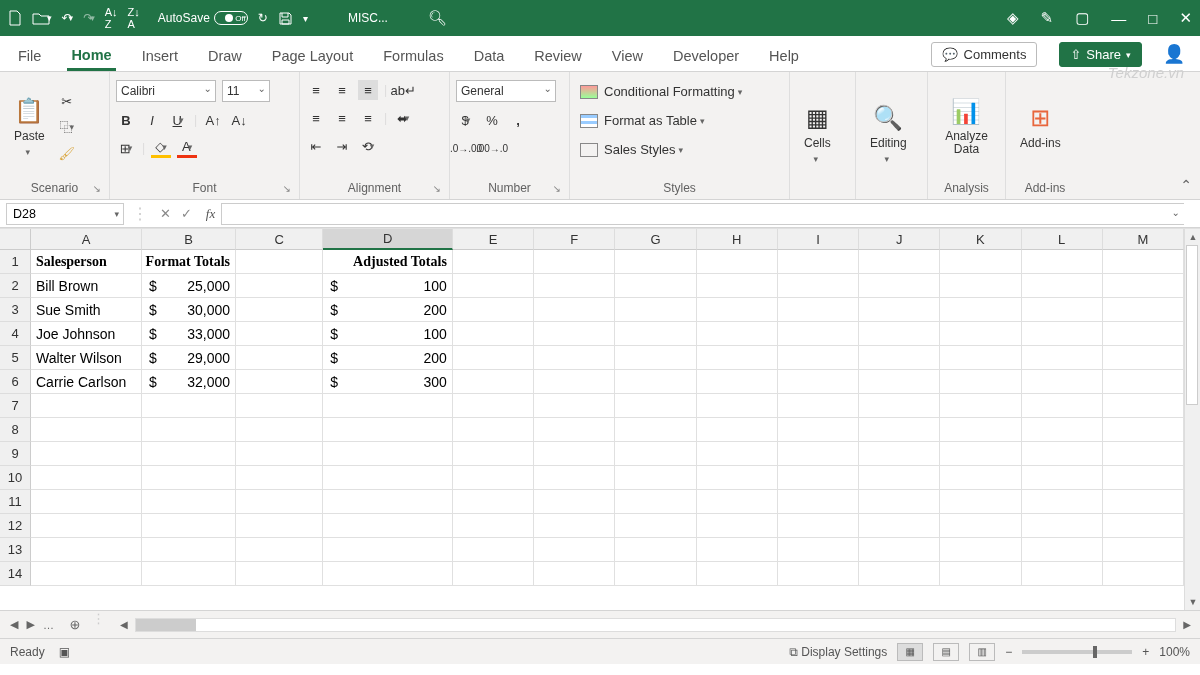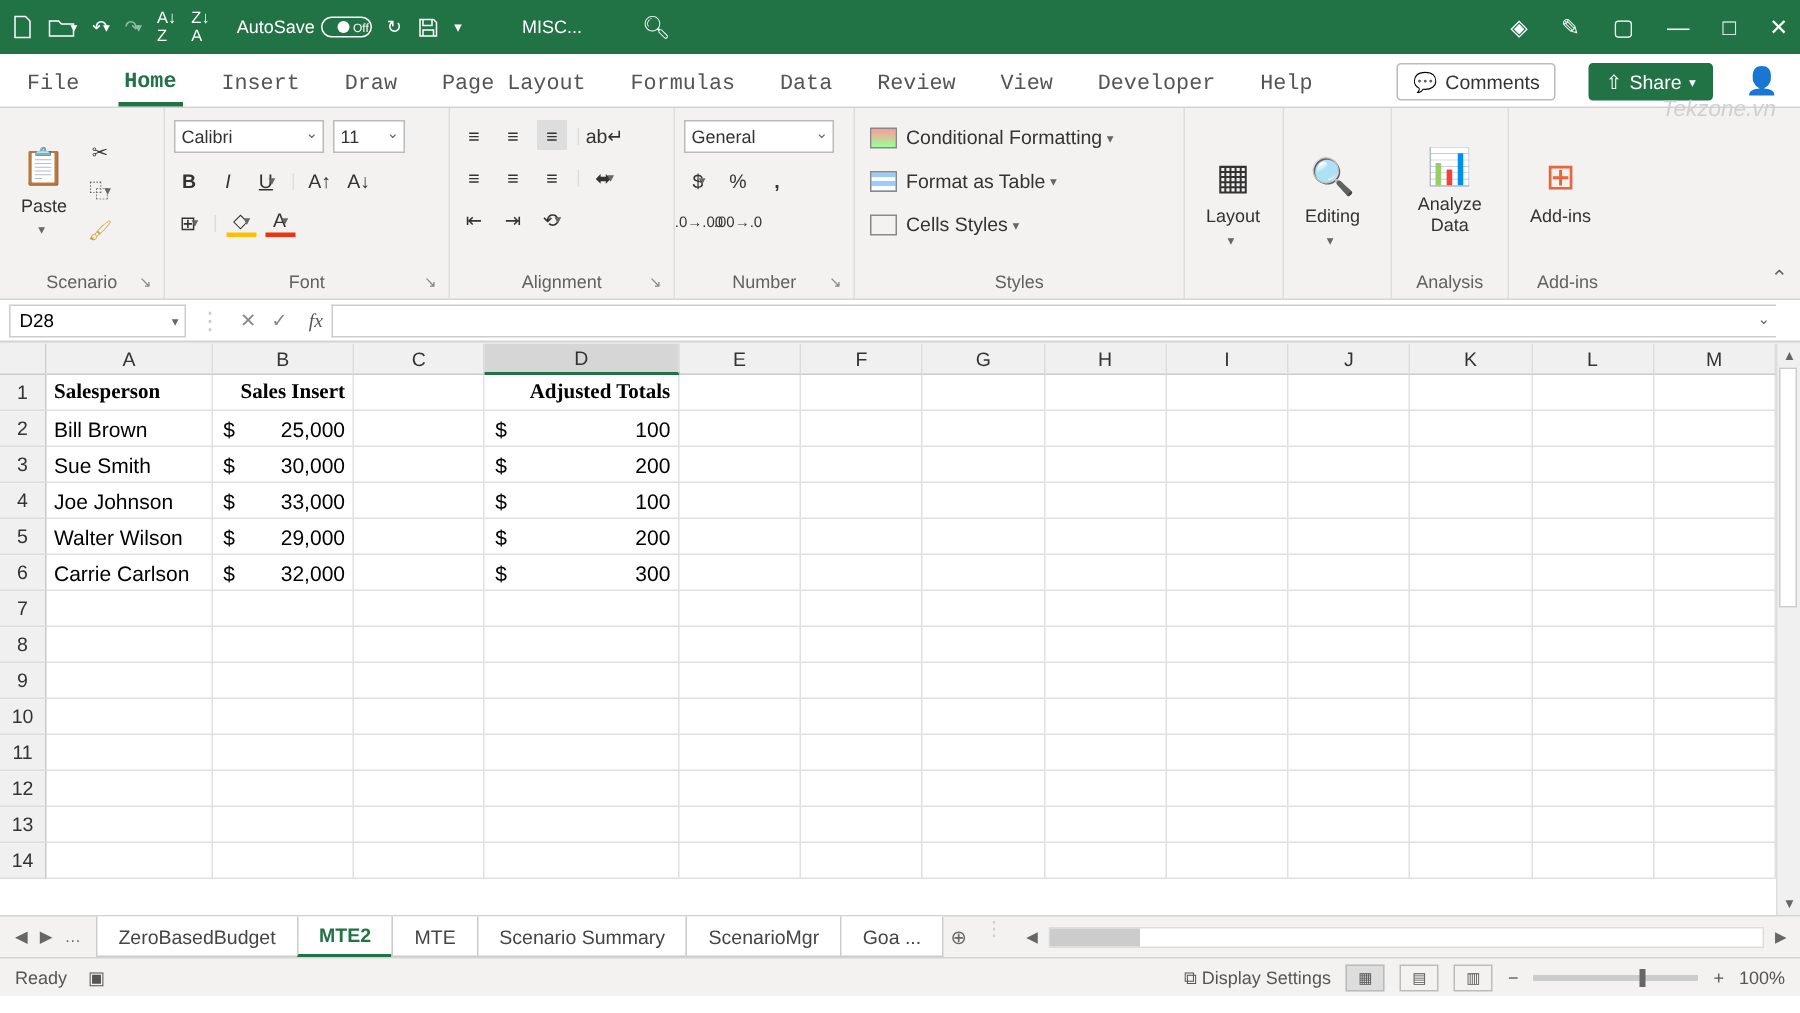--- a/index.html
+++ b/index.html
@@ -12,21 +12,21 @@
 .titlebar .autosave { display:flex; align-items:center; gap:4px; margin-left:8px; }
 .titlebar .toggle { width:34px; height:14px; border:1px solid #fff; border-radius:8px; display:inline-flex; align-items:center; padding:0 1px; font-size:8px; justify-content:flex-end; gap:2px; }
 .titlebar .toggle::before { content:""; width:8px; height:8px; background:#fff; border-radius:50%; }
 .titlebar .docname { margin-left:40px; }
 .titlebar .search { margin-left:40px; font-size:15px; }
 .titlebar .right { margin-left:auto; display:flex; align-items:center; gap:22px; font-size:15px; }
 .titlebar svg { fill:#fff; }
 
 
 .tabs-row { height:36px; background:#fff; border-bottom:1px solid #d4d4d4; display:flex; align-items:flex-end; padding:0 14px; gap:22px; font-size:14.5px; }
-.tabs-row .tab { padding:8px 4px 7px; color:#555; cursor:pointer;font-family:Liberation Mono, monospace; }
+.tabs-row .tab { padding:8px 4px 7px; color:#555; cursor:pointer; }
 .tabs-row .tab.active { color:#217346; border-bottom:3px solid #217346; font-weight:600; padding-bottom:5px; }
 .tabs-row .spacer { flex:1; }
 .tabs-row .btn { border:1px solid #bbb; padding:4px 10px; border-radius:3px; margin-bottom:4px; font-size:13px; color:#333; display:flex; align-items:center; gap:5px; }
 .tabs-row .btn.share { background:#217346; color:#fff; border-color:#217346; }
 .tabs-row .user-icon { margin-bottom:6px; font-size:18px; color:#555; }
 
 
 .ribbon { height:128px; background:#f3f2f1; border-bottom:1px solid #d4d4d4; display:flex; font-size:12px; color:#333; position:relative; }
 .group { border-right:1px solid #dedede; padding:4px 6px 2px; display:flex; flex-direction:column; }
 .group-body { flex:1; display:flex; gap:4px; }
@@ -245,32 +245,32 @@
           <span>Conditional Formatting</span>
           <span class="chev">▾</span>
         </div>
       <div class="stylebtn">
           <span class="sq" style="background:repeating-linear-gradient(#9cf,#9cf 3px,#fff 3px,#fff 6px)"></span>
           <span>Format as Table</span>
           <span class="chev">▾</span>
         </div>
       <div class="stylebtn">
           <span class="sq"></span>
-          <span>Cells Styles</span>
+          <span>Sales Styles</span>
           <span class="chev">▾</span>
         </div>
     </div>
     <div class="group-label"><span>Styles</span></div>
   </div>
 
   <div class="group" style="width:66px">
     <div class="group-body">
         <div class="big-btn">
           <span class="icon">▦</span>
-          <span>Layout</span>
+          <span>Cells</span>
           <span class="chev">▾</span>
         </div>
       </div>
     <div class="group-label"></div>
   </div>
 
   <div class="group" style="width:72px">
     <div class="group-body">
         <div class="big-btn">
           <span class="icon">🔍</span>
@@ -344,21 +344,21 @@
       <div class="rh">9</div>
       <div class="rh">10</div>
       <div class="rh">11</div>
       <div class="rh">12</div>
       <div class="rh">13</div>
       <div class="rh">14</div>
     </div>
   <div class="cells" id="cells">
       <div class="cell-row">
         <div class="cell b" style="width: 112px;">Salesperson</div>
-        <div class="cell b" style="width: 95px; justify-content: flex-end;">Sales Insert</div>
+        <div class="cell b" style="width: 95px; justify-content: flex-end;">Format Totals</div>
         <div class="cell" style="width: 88px;"></div>
         <div class="cell b" style="width: 131px; justify-content: flex-end;">Adjusted Totals</div>
         <div class="cell" style="width: 82px;"></div>
         <div class="cell" style="width: 82px;"></div>
         <div class="cell" style="width: 82px;"></div>
         <div class="cell" style="width: 82px;"></div>
         <div class="cell" style="width: 82px;"></div>
         <div class="cell" style="width: 82px;"></div>
         <div class="cell" style="width: 82px;"></div>
         <div class="cell" style="width: 82px;"></div>
@@ -596,28 +596,20 @@
     <span class="arr" style="bottom:0">▼</span>
   </div>
 </div>
 
 <div class="sheetbar">
   <div class="sheetnav">
     <span>◀</span>
     <span>▶</span>
     <span>…</span>
   </div>
-  <div id="sheets" style="display:flex">
-      <div class="sheettab">ZeroBasedBudget</div>
-      <div class="sheettab active">MTE2</div>
-      <div class="sheettab">MTE</div>
-      <div class="sheettab">Scenario Summary</div>
-      <div class="sheettab">ScenarioMgr</div>
-      <div class="sheettab">Goa ...</div>
-    </div>
   <span class="addsheet">⊕</span>
   <span style="color:#ccc;padding:0 6px">⋮</span>
   <div class="sb-scroll">
     <span class="arr">◀</span>
     <div class="track">
         <div class="th"></div>
       </div>
     <span class="arr">▶</span>
   </div>
 </div>

